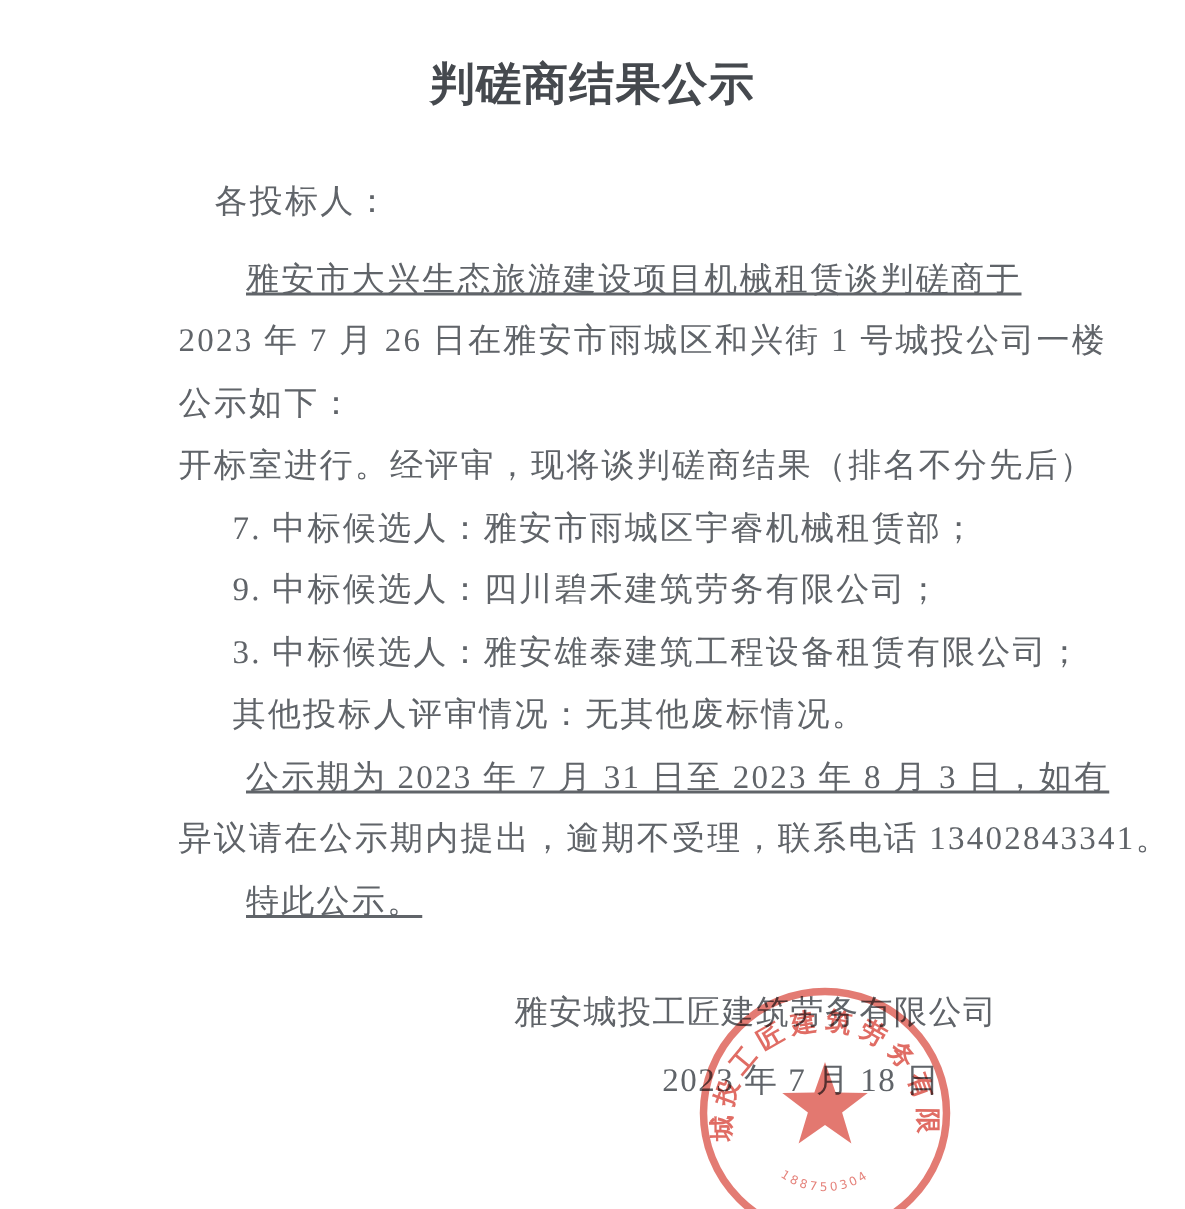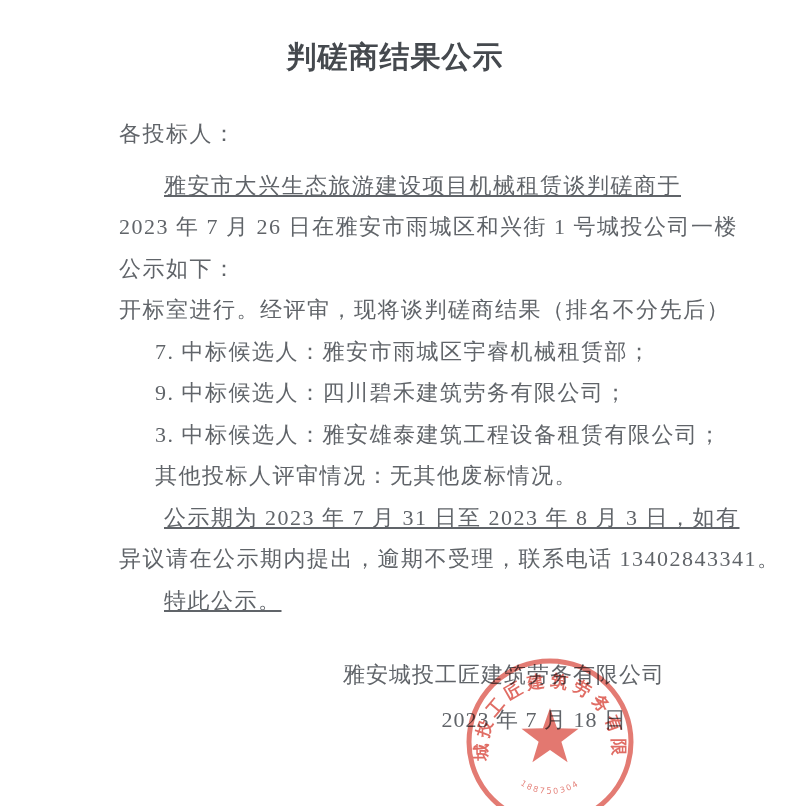--- a/index.html
+++ b/index.html
@@ -34,21 +34,21 @@
   .doc-body {
     margin-top: 36px;
     padding-left: 119px;
     padding-right: 110px;
     color: var(--body-color, #606469);
     font-size: 22px;
     line-height: 41.5px;
     letter-spacing: 1.5px;
   }
   .line { white-space: nowrap; }
-  .salutation { margin-bottom: 10px; }
+  .salutation { margin-bottom: 10px; margin-left: 24px; }
   .indent-2 { padding-left: 45px; text-decoration: underline; }   
   .indent-li { padding-left: 36px; }  
   .signature-block {
     margin-top: 33px;
     color: var(--body-color, #606469);
     font-size: 22px;
     letter-spacing: 1px;
   }
   .sig-company {
     text-align: right;

